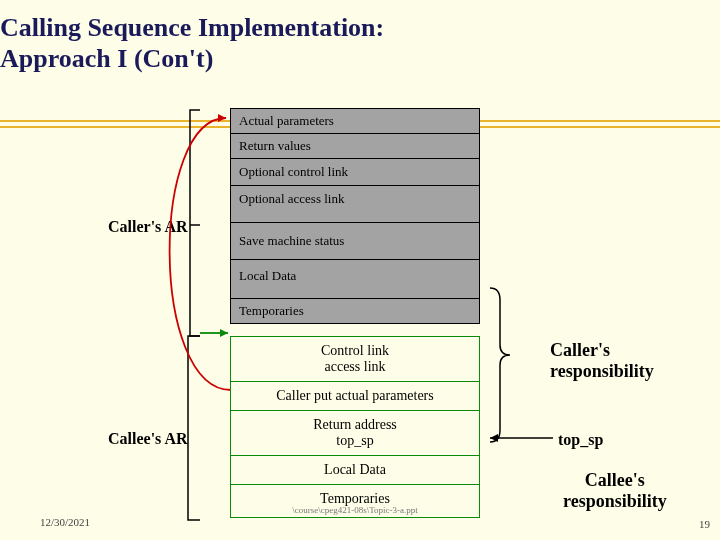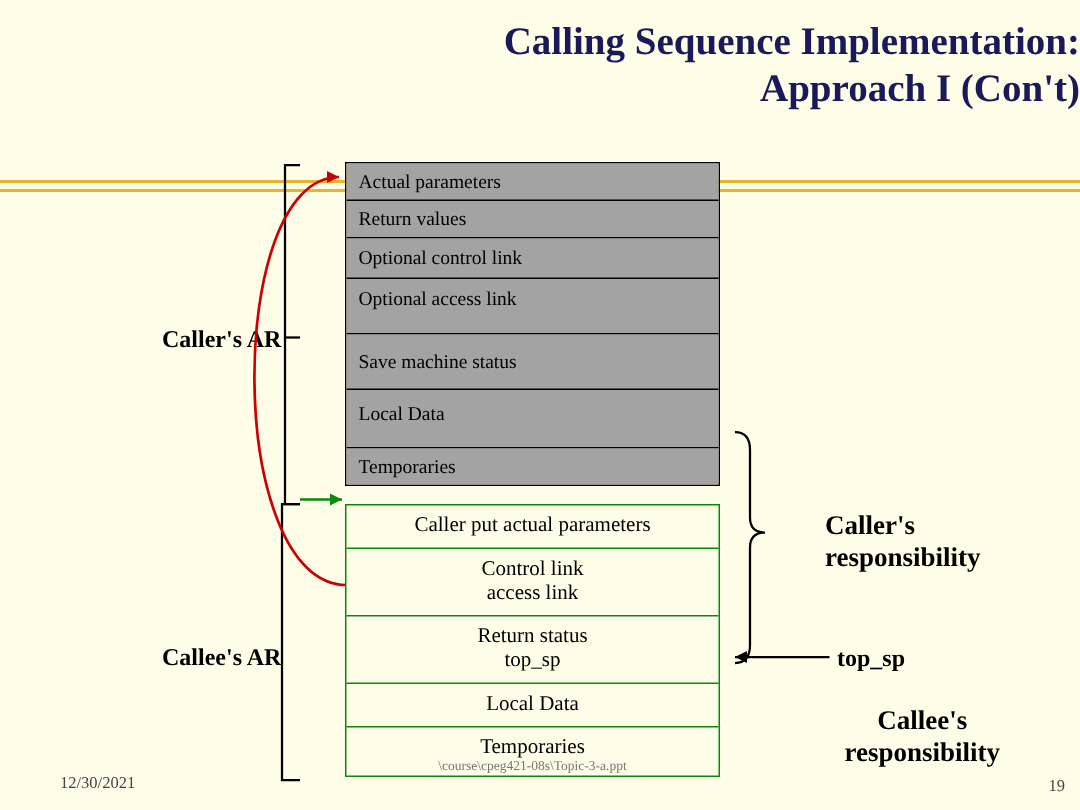--- a/index.html
+++ b/index.html
@@ -4,21 +4,21 @@
 <style>
   * { box-sizing: border-box; margin: 0; padding: 0; }
   body {
     width: 720px; height: 540px;
     background: #fdfde8;
     font-family: "Times New Roman", Times, serif;
     position: relative;
     overflow: hidden;
   }
   .title {
-    text-align: right;
+    text-align: left;
     font-weight: bold;
     font-size: 26px;
     color: #1a1a5a;
     padding-top: 12px;
     line-height: 1.2;
   }
   .yellow-rule {
     position: absolute;
     left: 0; right: 0; top: 120px;
     height: 2px;
@@ -110,27 +110,27 @@
   <div class="cell">Actual parameters</div>
   <div class="cell">Return values</div>
   <div class="cell tall" style="">Optional control link</div>
   <div class="cell tall" style="padding-bottom:14px">Optional access link</div>
   <div class="cell tall" style="padding-top:10px;padding-bottom:10px">Save machine status</div>
   <div class="cell tall" style="padding-top:8px;padding-bottom:14px">Local Data</div>
   <div class="cell">Temporaries</div>
 </div>
 
 <div class="callee-block">
-  <div class="ccell">Caller put actual parameters</div>
   <div class="ccell">
     <span>Control link</span><br>
     <span>access link</span>
   </div>
+  <div class="ccell">Caller put actual parameters</div>
   <div class="ccell">
-    <span>Return status</span><br>
+    <span>Return address</span><br>
     <span>top_sp</span>
   </div>
   <div class="ccell">Local Data</div>
   <div class="ccell" style="padding-bottom:2px">
     <span>Temporaries</span>
     <span class="footpath">\course\cpeg421-08s\Topic-3-a.ppt</span>
   </div>
 </div>
 
 <div class="side-label callers-ar">Caller's AR</div>

